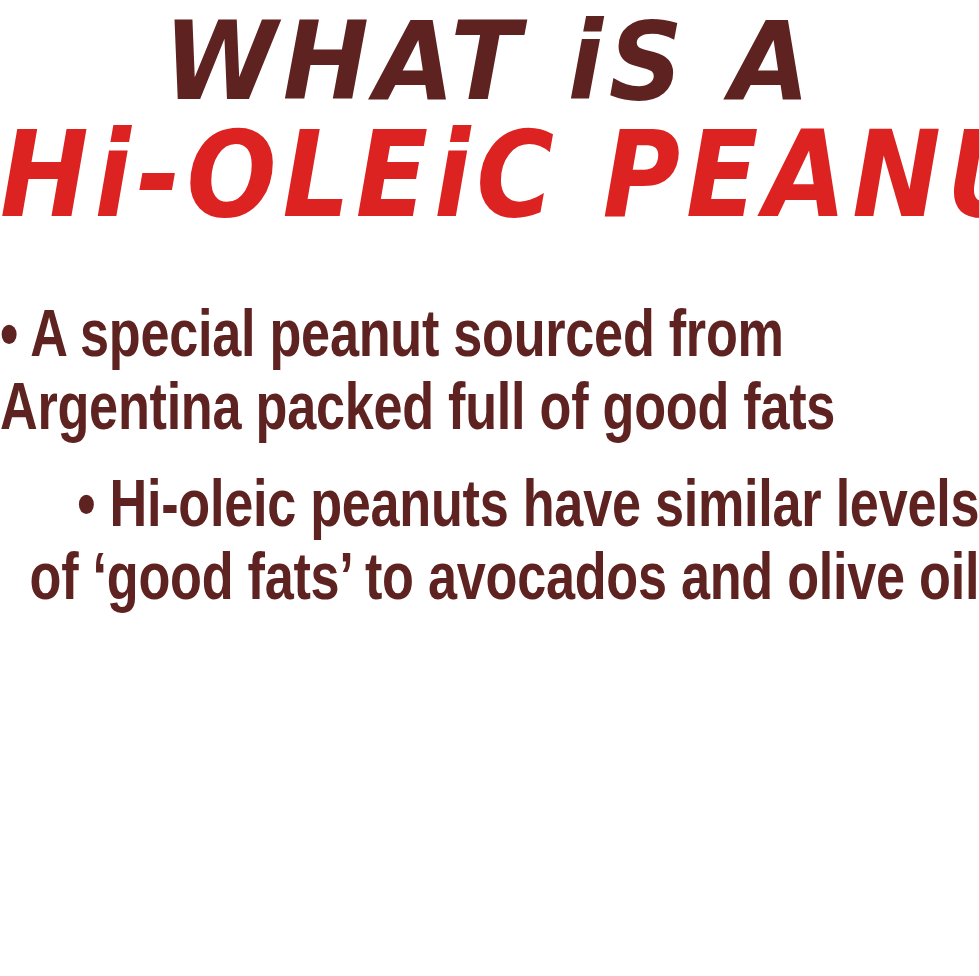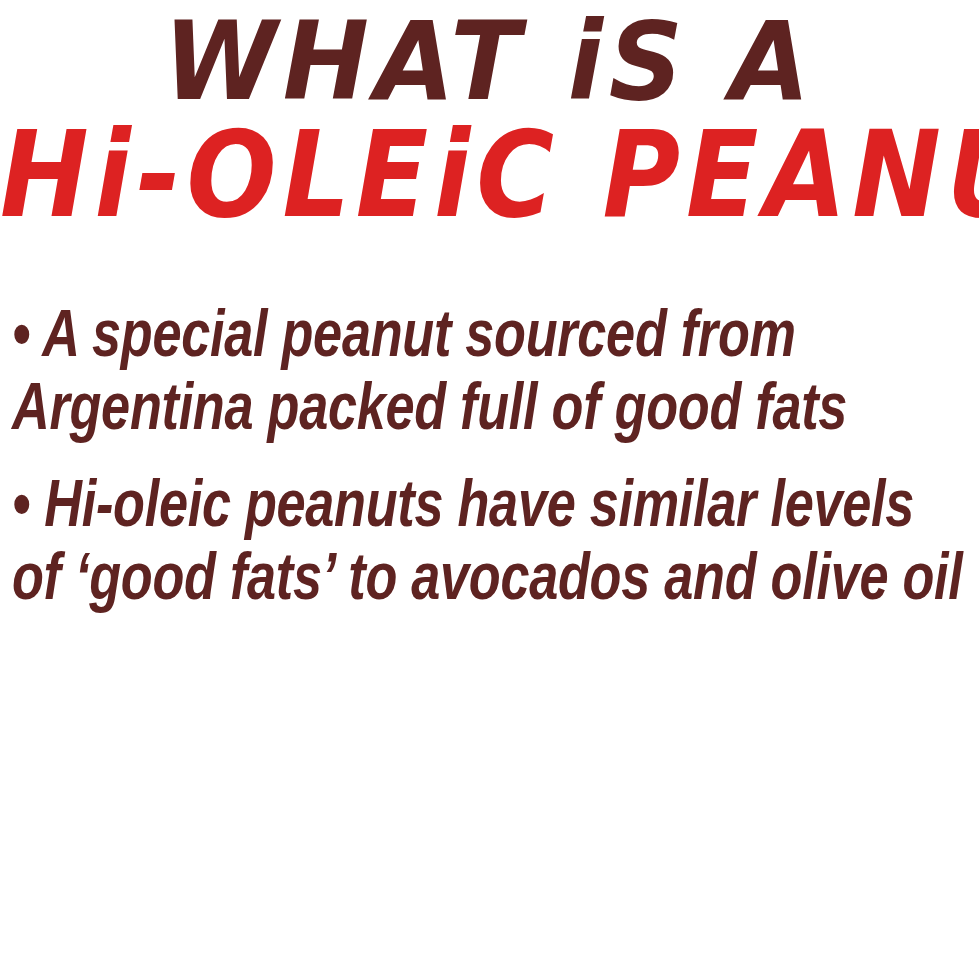--- a/index.html
+++ b/index.html
@@ -63,25 +63,24 @@
   
   .bullets {
     position: absolute;
     left: 0;
     top: 297px;
     width: 979px;
   }
 
   .bullet-item {
     position: relative;
-    margin: 0 0 42px 12px;
+    margin: 0 0 42px 0;
     padding: 0;
-    font-style: italic;
   }
-  .bullet-item:last-child { margin-bottom: 0; }
+  .bullet-item:last-child { margin-bottom: 0; text-align: right; }
 
   .bullet-text {
     display: block;
     color: #5e2321;
     font-family: "Liberation Sans", sans-serif;
     font-weight: bold;
     font-size: 58px;
     line-height: 64px;
     letter-spacing: -0.005em;
     transform: scaleX(0.90) scaleY(1.14);

